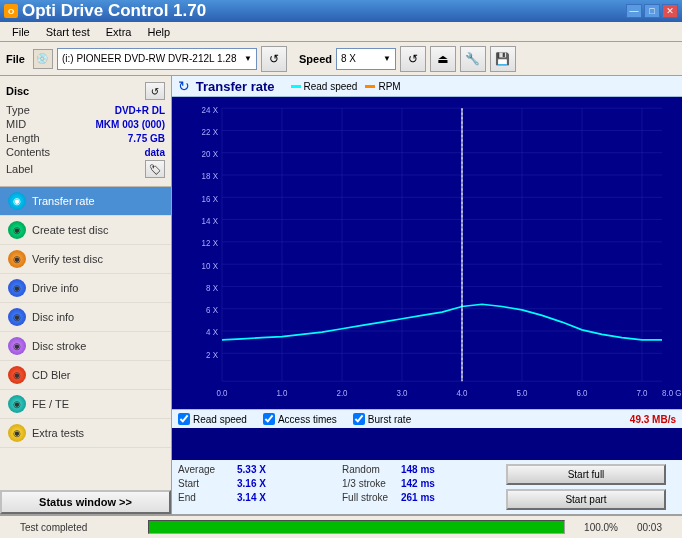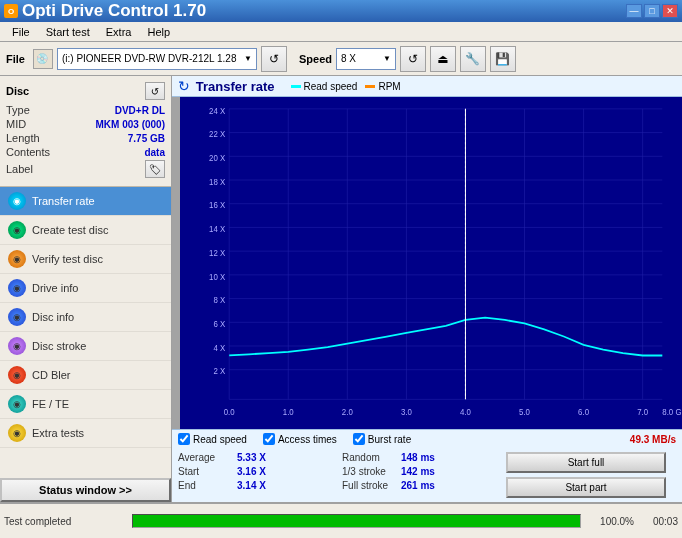--- a/index.html
+++ b/index.html
@@ -64,42 +64,42 @@
     
     .chart-area { flex: 1; background: #000080; display: flex; flex-direction: column; overflow: hidden; }
     .chart-header { background: #e8f4ff; border-bottom: 1px solid #a0c0e0; padding: 2px 6px; display: flex; align-items: center; gap: 6px; }
     .chart-title-icon { color: #0044cc; font-size: 14px; }
     .chart-title { color: #000080; font-weight: bold; font-size: 13px; }
     .chart-legend { display: flex; align-items: center; gap: 8px; margin-left: 10px; font-size: 10px; }
     .legend-item { display: flex; align-items: center; gap: 3px; }
     .legend-color { width: 10px; height: 3px; }
     
     
-    .chart-canvas { flex: 1; position: relative; background: #a3a3a3; padding-left: 8px; }
+    .chart-canvas { flex: 1; position: relative; background: #d946ef; }
     .chart-svg { width: 100%; height: 100%; }
     
     
     .chart-controls { background: #e8f4ff; border-top: 1px solid #a0c0e0; padding: 3px 6px; display: flex; align-items: center; gap: 16px; font-size: 10px; }
     .checkbox-item { display: flex; align-items: center; gap: 3px; cursor: pointer; }
     .checkbox-item input { width: 12px; height: 12px; }
     .burst-info { margin-left: auto; display: flex; align-items: center; gap: 4px; }
     .burst-value { color: #cc0000; font-weight: bold; }
     .stat-label { color: #333; min-width: 55px; font-size: 10px; }
     .stat-value { color: #0000cc; font-weight: bold; font-size: 10px; }
     .action-btn { background: linear-gradient(to bottom, #f5f5f5, #d0d0d0); border: 2px outset #c0c0c0; padding: 3px 10px; font-size: 10px; cursor: pointer; white-space: nowrap; }
     
     
-    .status-bar { background: #f0ece4; border-top: 2px solid #a0a0a0; height: 36px; display: flex; align-items: center; gap: 4px; padding: 0 4px; }
+    .status-bar { background: #f0ece4; border-top: 2px solid #a0a0a0; height: 24px; display: flex; align-items: center; gap: 4px; padding: 0 20px; }
     .status-text { font-size: 10px; color: #333; min-width: 120px; }
     .progress-container { flex: 1; background: #c0c0c0; border: 1px inset #a0a0a0; height: 14px; margin: 0 4px; }
     .progress-bar { height: 100%; background: #00bb00; }
     .progress-text { font-size: 10px; color: #333; min-width: 45px; text-align: right; }
     .time-text { font-size: 10px; color: #333; min-width: 40px; text-align: right; }
 
-    .stats-grid { display: grid; grid-template-columns: 160px 160px 160px 100px; background: #e8f4ff; padding: 4px 6px; gap: 3px 4px; }
+    .stats-grid { display: grid; grid-template-columns: 160px 160px 160px 100px; background: #e8f4ff; padding: 4px 6px; gap: 3px 4px; margin-top: 32px; }
     .stats-col { display: flex; flex-direction: column; gap: 3px; }
     .stat-line { display: flex; align-items: center; gap: 4px; font-size: 10px; }
   </style>
 </head>
 <body>
 
 <div class="title-bar">
   <div class="title-bar-left">
     <div class="title-bar-icon">O</div>
     <span class="title-bar-text">Opti Drive Control 1.70</span>

